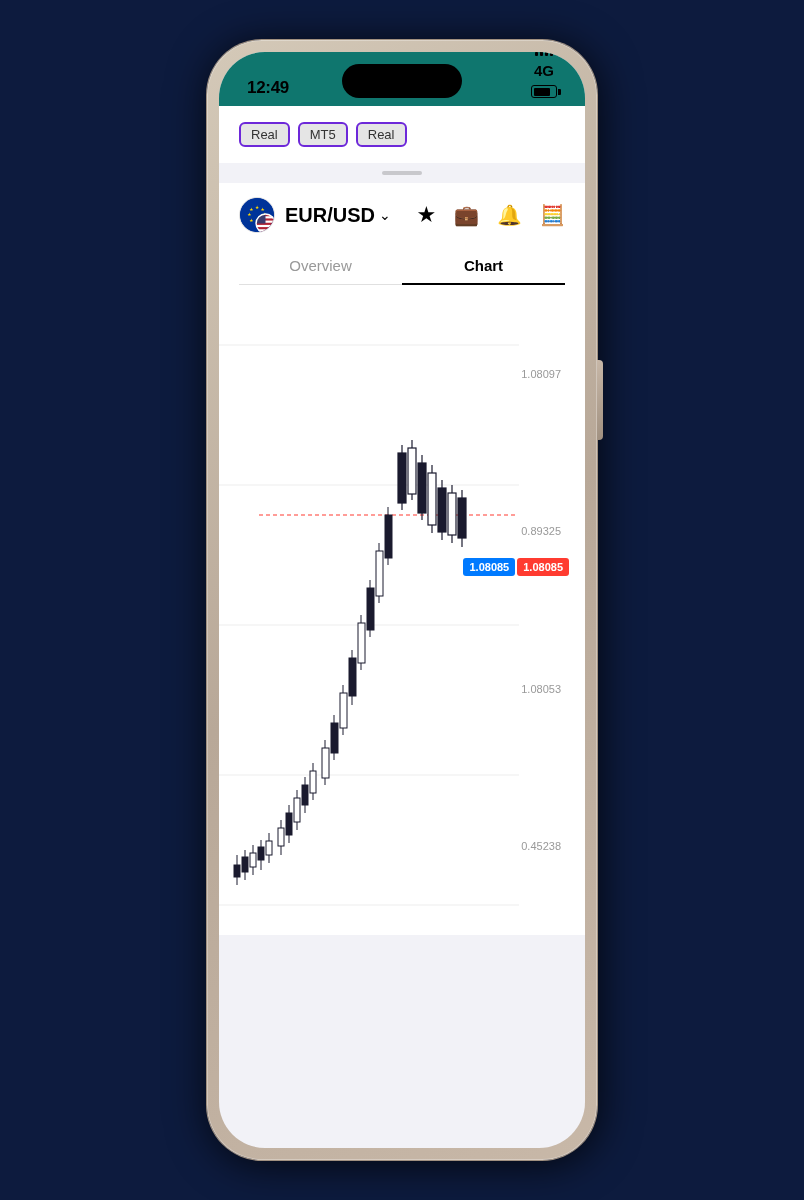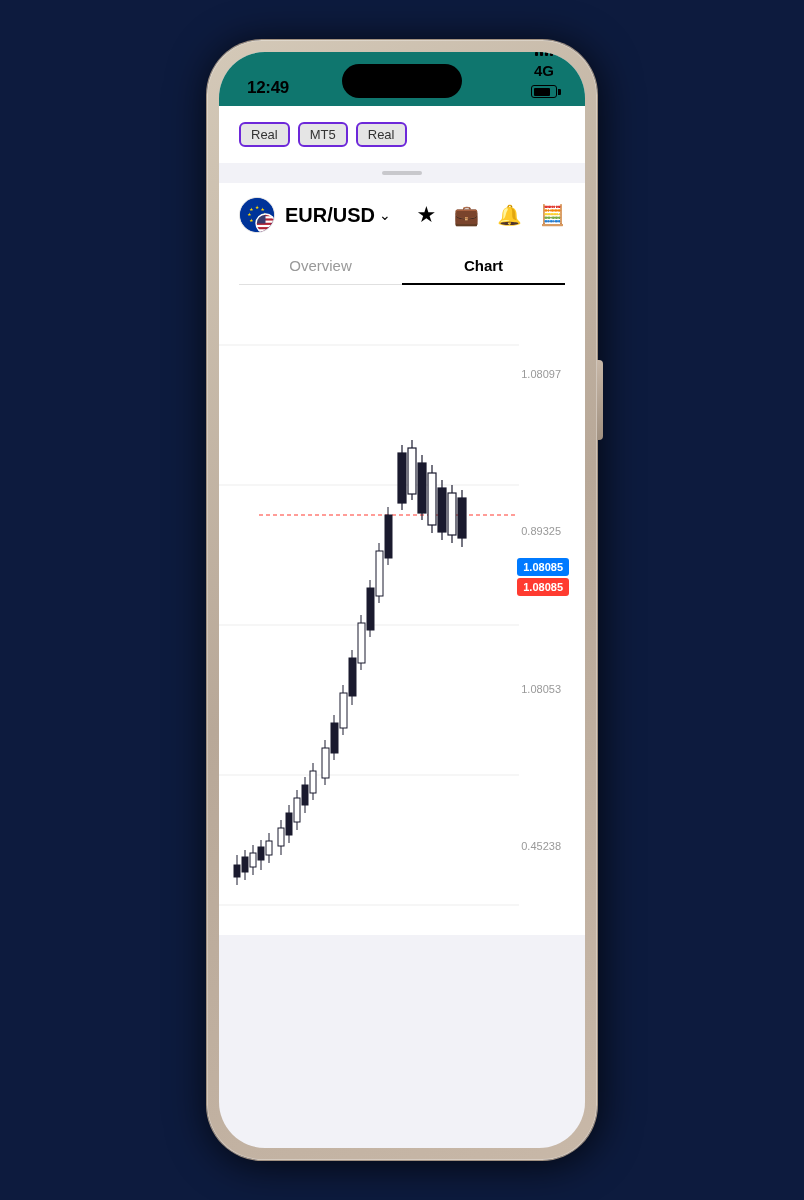--- a/index.html
+++ b/index.html
@@ -349,21 +349,21 @@
       padding: 3px 6px;
       border-radius: 3px;
       text-align: center;
     }
 
     .price-badges {
       position: absolute;
       right: 0;
       top: 42%;
       display: flex;
-      flex-direction: column;
+      flex-direction: row;
       gap: 2px;
     }
   </style>
 </head>
 <body>
 
 <div class="phone-outer">
   <div class="phone-inner">
 
     <div class="dynamic-island"></div>

